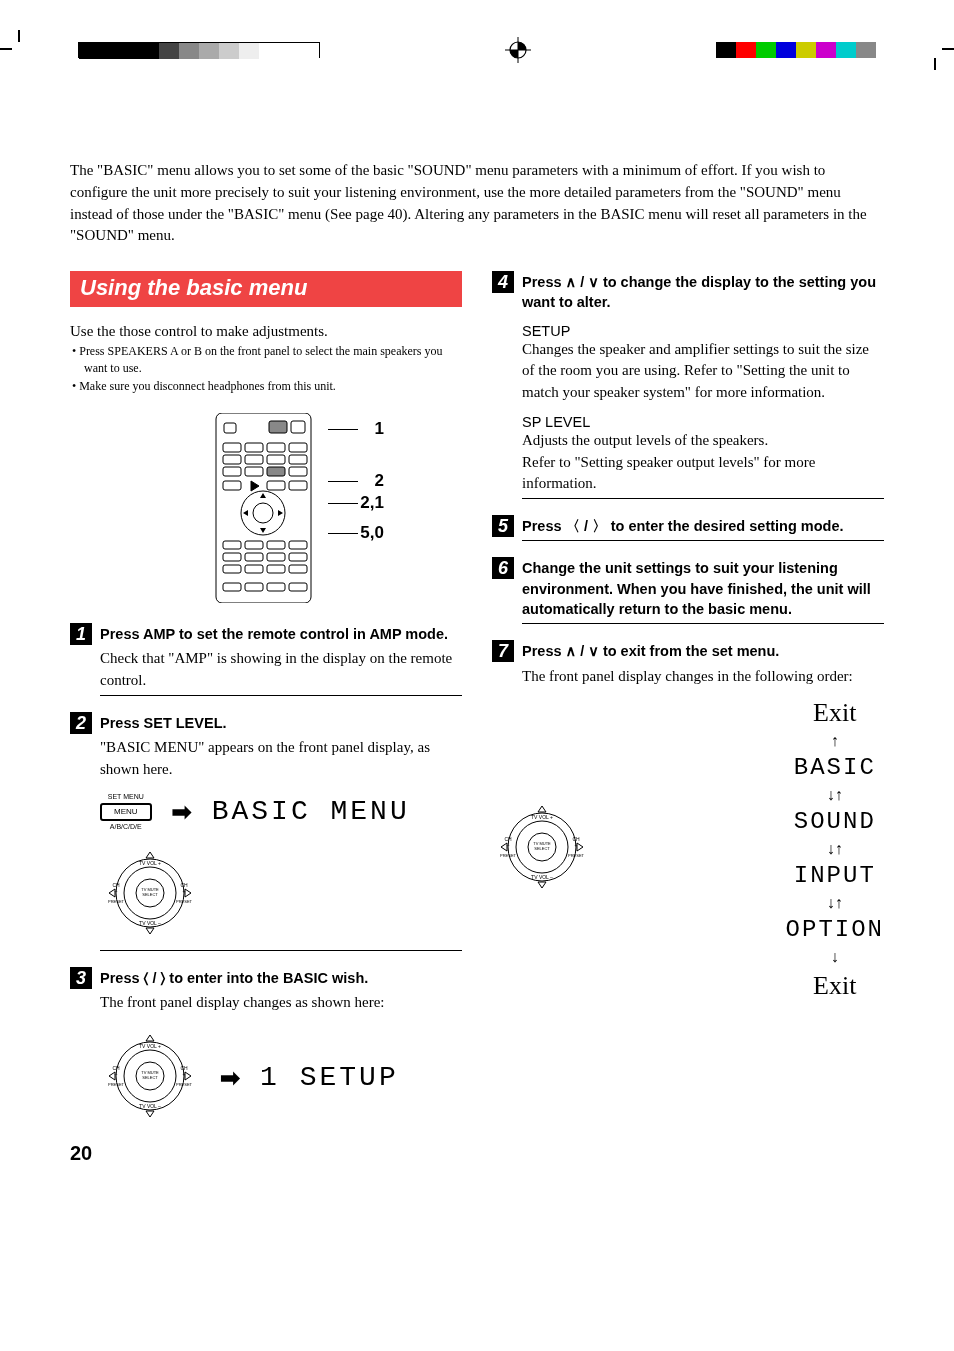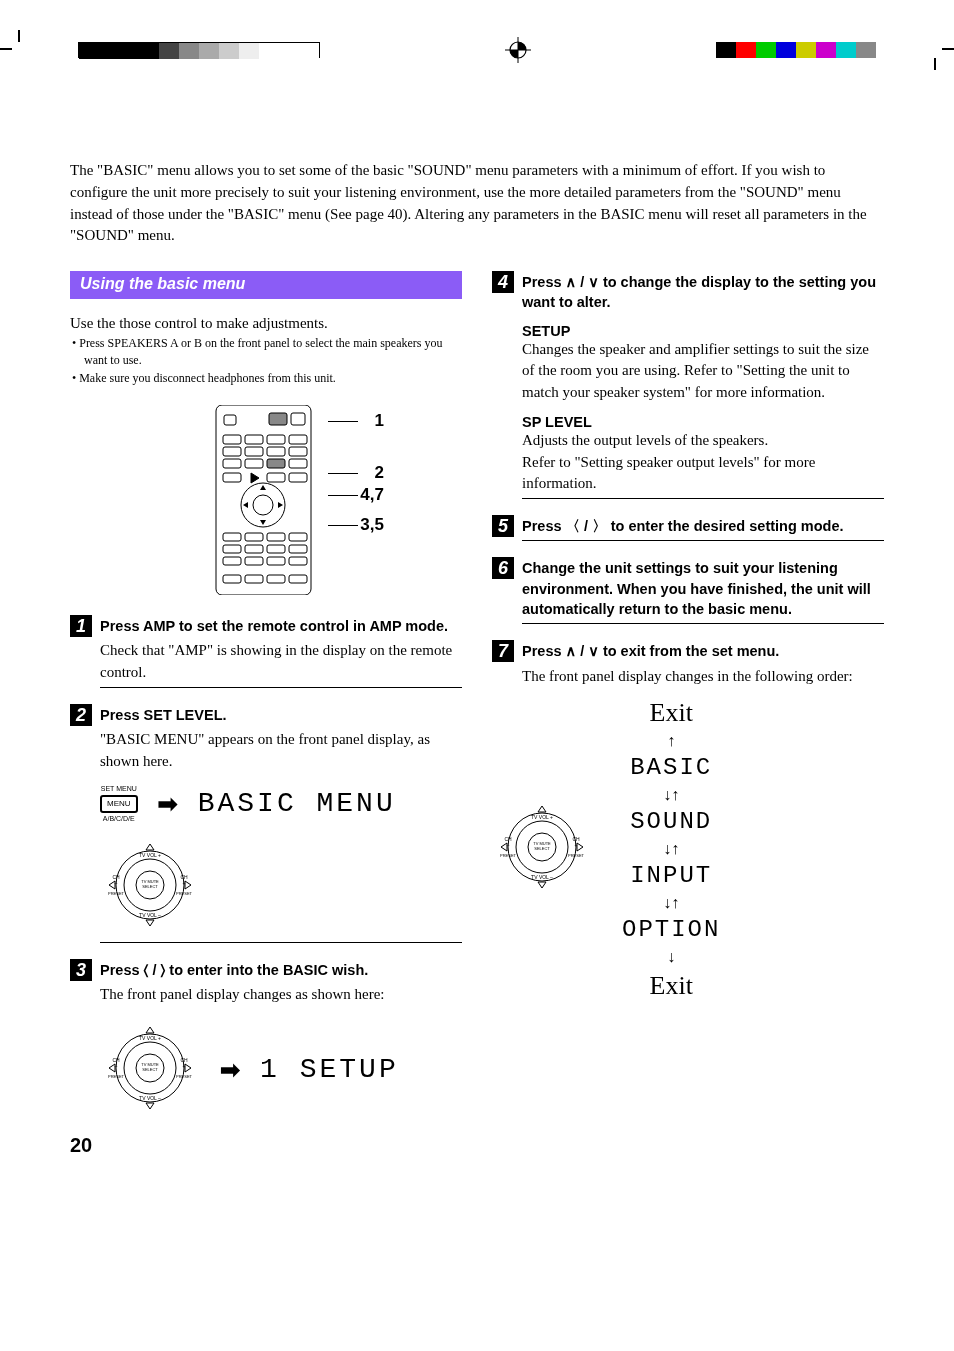--- a/index.html
+++ b/index.html
@@ -75,26 +75,26 @@
   }
   .columns {
     display: flex;
     gap: 30px;
   }
   .col {
     flex: 1;
     min-width: 0;
   }
   .section-band {
-    background: #8b5cf6;
+    background: #ef4444;
     color: #fff;
     font-family: Arial, Helvetica, sans-serif;
     font-style: italic;
     font-weight: 700;
-    font-size: 16px;
+    font-size: 22px;
     padding: 4px 26px 6px 10px;
     margin-bottom: 14px;
     width: 100%;
   }
   .body-text {
     font-size: 15px;
     line-height: 1.45;
   }
   .bullets {
     list-style: none;
@@ -144,21 +144,21 @@
     line-height: 1.45;
     padding-left: 30px;
   }
   .sep {
     border: none;
     border-top: 1px solid #000;
     margin: 3px 0 3px 30px;
   }
   .subhead {
     font-family: Arial, Helvetica, sans-serif;
-    font-weight: 700;
+    font-weight: 400;
     font-size: 14.5px;
     margin-top: 10px;
     padding-left: 30px;
   }
 
   .remote-fig {
     margin: 18px auto 4px auto;
     width: 220px;
     position: relative;
   }
@@ -192,21 +192,21 @@
     display: flex;
     flex-direction: column;
     align-items: center;
     font-family: Arial, Helvetica, sans-serif;
     font-size: 7px;
     line-height: 1.2;
   }
   .menu-btn-fig .btn {
     border: 2px solid #000;
     border-radius: 3px;
-    padding: 2px 5px;
+    padding: 2px 12px;
     font-size: 8px;
     margin: 2px 0;
   }
   .arrow-right {
     font-size: 24px;
     font-weight: bold;
   }
   .lcd {
     font-family: "Courier New", monospace;
     font-size: 28px;
@@ -227,22 +227,21 @@
   .two-col-inline .left-text { flex: 1; font-size: 15px; line-height: 1.45; }
   .two-col-inline .right-fig { width: 100px; }
 
   .menu-tree {
     text-align: center;
     margin-top: 8px;
   }
   .menu-tree .row-flex {
     display: flex;
     align-items: center;
-    justify-content: flex-start;
-    gap: 30px;
+    justify-content: space-between;
   }
   .menu-tree .tree-list {
     font-family: "Courier New", monospace;
     font-size: 24px;
     letter-spacing: 2px;
     line-height: 1.35;
   }
   .tree-list .roman {
     font-family: "Times New Roman", serif;
     letter-spacing: 0;
@@ -314,22 +313,22 @@
       <div class="section-band">Using the basic menu</div>
       <p class="body-text">Use the those control to make adjustments.</p>
       <ul class="bullets">
         <li>Press SPEAKERS A or B on the front panel to select the main speakers you want to use.</li>
         <li>Make sure you disconnect headphones from this unit.</li>
       </ul>
 
       <div class="remote-fig">
         <div class="callout" style="top:6px">1</div>
         <div class="callout" style="top:58px">2</div>
-        <div class="callout" style="top:80px">4,7</div>
-        <div class="callout" style="top:110px">3,5</div>
+        <div class="callout" style="top:80px">2,1</div>
+        <div class="callout" style="top:110px">5,0</div>
         <div class="remote-svg-box">
         <svg width="110" height="190" viewBox="0 0 110 190">
           <rect x="5" y="0" width="95" height="190" rx="6" fill="none" stroke="#000"></rect>
           <rect x="13" y="10" width="12" height="10" rx="2" fill="none" stroke="#000"></rect>
           <rect x="58" y="8" width="18" height="12" rx="2" fill="#888" stroke="#000"></rect>
           <rect x="80" y="8" width="14" height="12" rx="2" fill="none" stroke="#000"></rect>
 
           <g stroke="#000" fill="none">
             <rect x="12" y="30" width="18" height="9" rx="2"></rect>
                 <rect x="34" y="30" width="18" height="9" rx="2"></rect>

